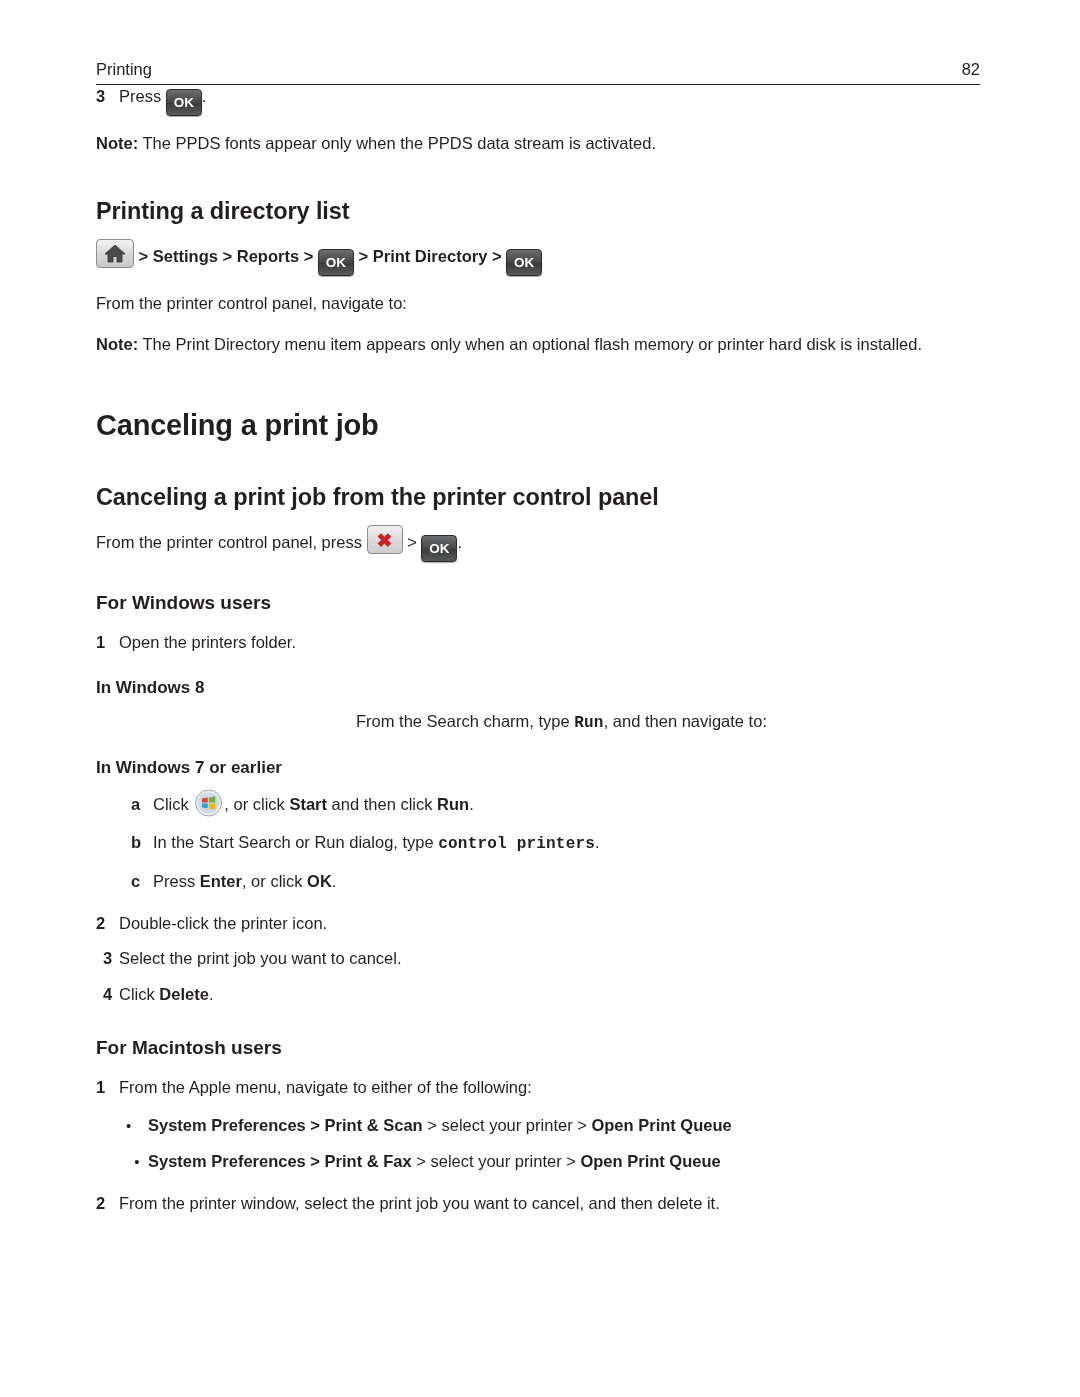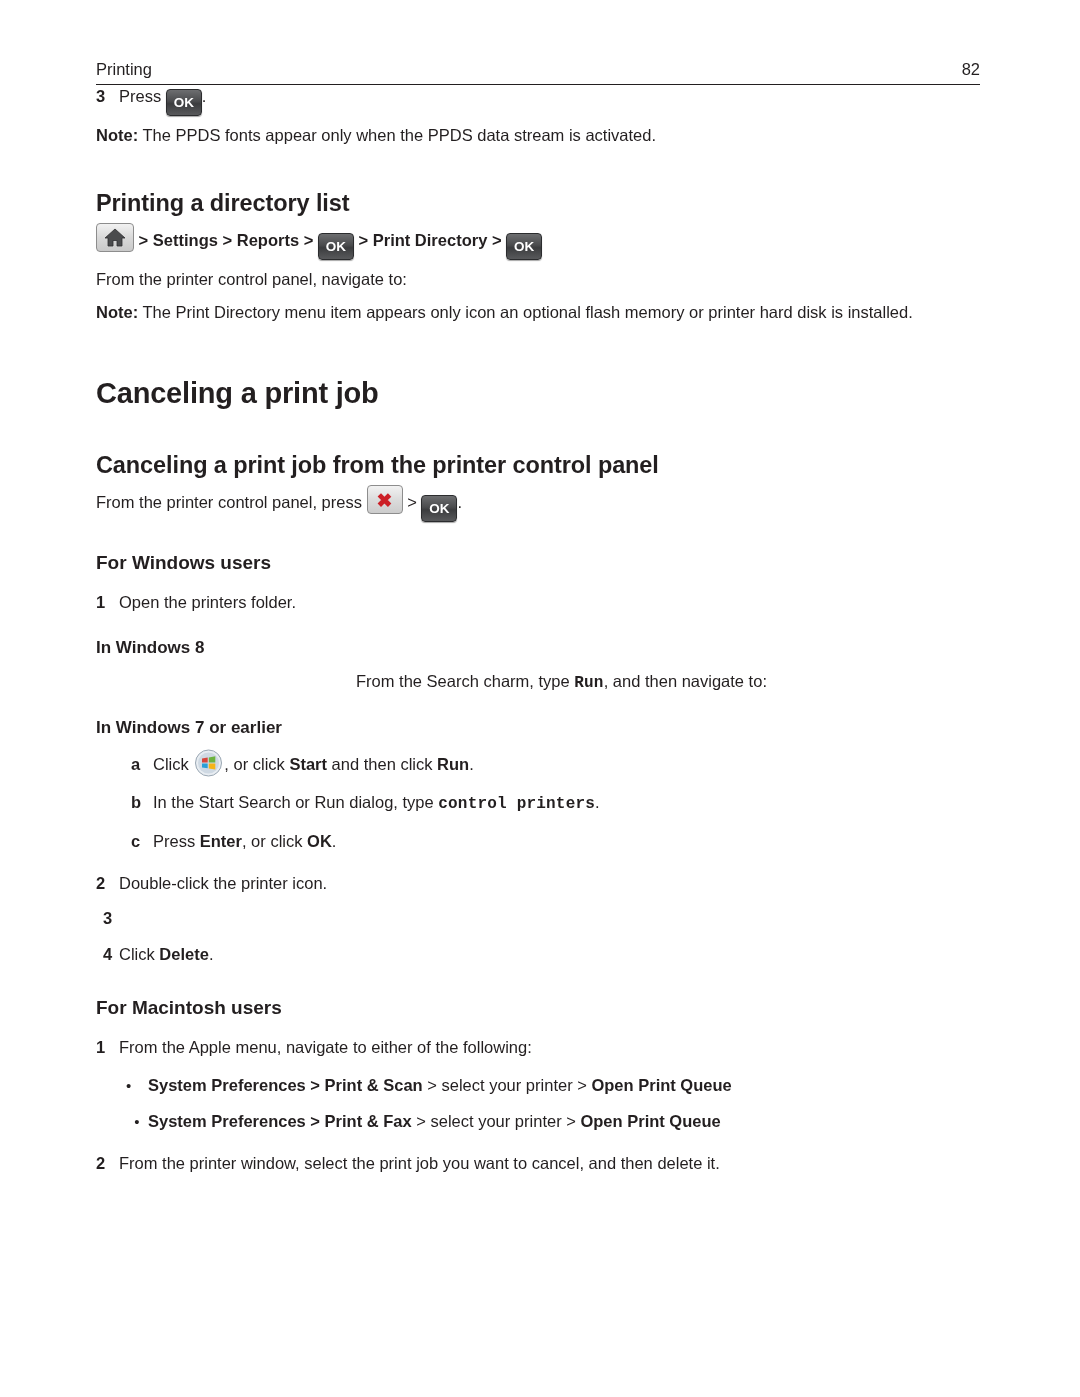--- a/index.html
+++ b/index.html
@@ -51,21 +51,21 @@
   }
   .step-num {
     font-weight: bold;
     width: 23px;
     flex: 0 0 23px;
     font-size: 16.5px;
   }
   .para {
     font-size: 16.5px;
     line-height: 1.6;
-    margin-top: 6px;
+    margin-top: 14px;
   }
   .note-label { font-weight: bold; }
   b, .bold { font-weight: bold; }
   .mono {
     font-family: "Liberation Mono", monospace;
     font-size: 16px;
     font-weight: bold;
     letter-spacing: 0.2px;
   }
   
@@ -209,21 +209,21 @@
       <svg width="22" height="19" viewBox="0 0 22 19">
         <path d="M11 1 L21 10 L18 10 L18 18 L13 18 L13 12.5 L9 12.5 L9 18 L4 18 L4 10 L1 10 Z" fill="#4a4b4d" stroke="#2e2f31" stroke-width="0.8" stroke-linejoin="round"></path>
       </svg>
     </span>
     <b><span>&gt; </span><span>Settings</span><span> &gt; </span><span>Reports</span><span> &gt; </span></b><span class="ok-key">OK</span><b><span> &gt; </span><span>Print Directory</span><span> &gt; </span></b><span class="ok-key">OK</span>
   </div>
 
   <div class="para">From the printer control panel, navigate to:</div>
 
   <div class="para">
-    <span class="note-label">Note:</span><span> The Print Directory menu item appears only icon an optional flash memory or printer hard disk is installed.</span>
+    <span class="note-label">Note:</span><span> The Print Directory menu item appears only when an optional flash memory or printer hard disk is installed.</span>
   </div>
 
   <h1 class="doc-h1">Canceling a print job</h1>
 
   <h2 class="doc-h2">Canceling a print job from the printer control panel</h2>
   <div class="para">
     <span>From the printer control panel, press</span>
     <span class="x-key"><span class="xmark">✖</span></span>
     <span>&gt;</span>
     <span class="ok-key">OK</span><span>.</span>
@@ -273,20 +273,21 @@
     <span><span>Press </span><b>Enter</b><span>, or click </span><b>OK</b><span>.</span></span>
   </div>
 
   <div class="step-line tight">
     <span class="step-num">2</span>
     <span>Double-click the printer icon.</span>
   </div>
 
   <div class="step-line tighter">
     <span class="step-num">3</span>
+    <span>Select the print job you want to cancel.</span>
   </div>
 
   <div class="step-line tighter">
     <span class="step-num">4</span>
     <span><span>Click </span><b>Delete</b><span>.</span></span>
   </div>
 
   <h3 class="doc-h3">For Macintosh users</h3>
 
   <div class="step-line tight">

